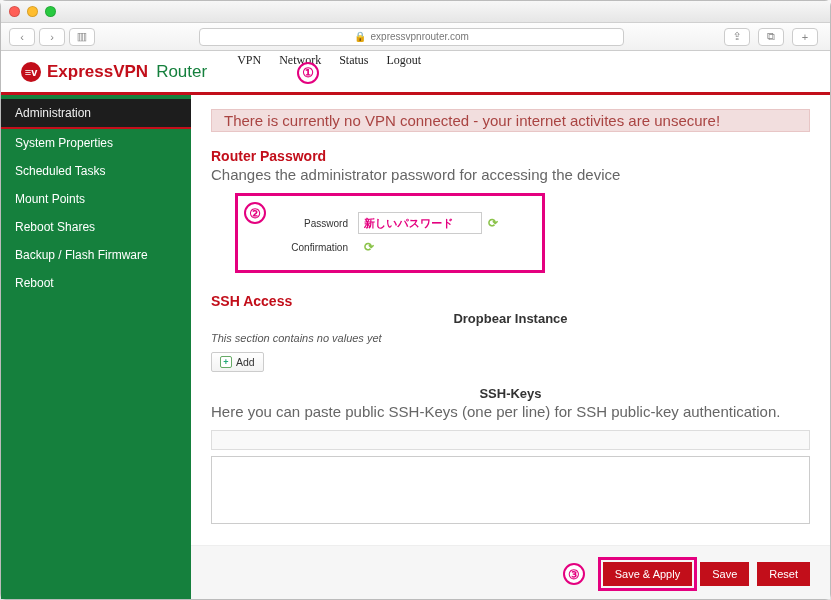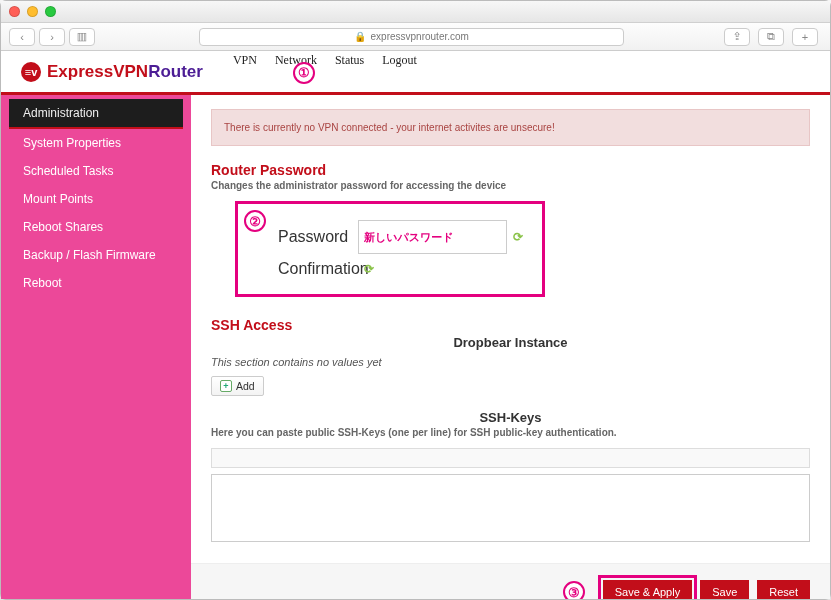--- a/index.html
+++ b/index.html
@@ -13,37 +13,37 @@
   .toolbar { height: 28px; background: linear-gradient(#fdfdfd,#f1f1f1); border-bottom:1px solid #ccc; display:flex; align-items:center; padding:0 8px; font-size:11px; color:#555; }
   .tb-btn { width:26px; height:18px; border:1px solid #ccc; border-radius:4px; background:#fff; margin-right:4px; display:flex; align-items:center; justify-content:center; color:#888; }
   .addr { flex:1; margin:0 100px; height:18px; border:1px solid #ccc; border-radius:4px; background:#fff; display:flex; align-items:center; justify-content:center; color:#777; font-size:10px; }
   .lock { margin-right:4px; }
   .tb-right { display:flex; gap:4px; }
   .content { flex:1; display:flex; flex-direction:column; overflow:hidden; }
   .topnav { height: 44px; display:flex; align-items:center; padding:0 20px; border-bottom:3px solid #c20e1a; }
   .logo { display:flex; align-items:center; font-size:17px; font-weight:600; }
   .logo-badge { width:20px; height:20px; border-radius:50%; background:#c20e1a; color:#fff; display:flex; align-items:center; justify-content:center; font-size:11px; font-weight:bold; margin-right:6px; }
   .logo-red { color:#c20e1a; font-weight:700; }
-  .logo-black { color:#4c1d95; font-weight:700; }
+  .logo-black { color:#15803d; font-weight:400;margin-left:8px; }
   .nav-items { margin-left:30px; display:flex; gap:18px; font-size:12px; color:#222;font-family:Liberation Serif, serif; }
   .nav-items span { cursor:pointer; position:relative; }
   .hl-box { border:3px solid #e4007f; padding:2px 6px; }
   .callout { position:absolute; width:22px; height:22px; border:2px solid #e4007f; border-radius:50%; color:#e4007f; font-weight:bold; display:flex; align-items:center; justify-content:center; background:#fff; font-size:13px; }
   .body-row { flex:1; display:flex; overflow:hidden; }
-  .sidebar { width:190px; background:#ec4899; color:#fff; padding:4px 8px; font-size:12px; }
+  .sidebar { width:190px; background:#15803d; color:#fff; padding:4px 0; font-size:12px; }
   .sidebar .item { padding:7px 14px; cursor:pointer; }
   .sidebar .item.active { background:#1d1d1d; border-bottom:2px solid #c20e1a; color:#eee; }
   .main { flex:1; padding:14px 20px 0 20px; overflow-y:auto; }
-  .alert { background:#f2dede; border:1px solid #e8c6c6; color:#a94442; padding:12px 12px; font-size:10px; margin-bottom:16px; }
+  .alert { background:#f2dede; border:1px solid #e8c6c6; color:#a94442; padding:2px 12px; font-size:15px; margin-bottom:16px; }
   .section-title { color:#c20e1a; font-weight:bold; font-size:14px; margin-bottom:2px; }
-  .section-desc { font-size:10px; color:#666; margin-bottom:10px;font-weight:bold; }
+  .section-desc { font-size:15px; color:#666; margin-bottom:10px; }
   .pw-block { position:relative; width:310px; border:3px solid #e4007f; padding:10px 14px 10px 40px; margin-left:24px; margin-bottom:20px; }
   .form-row { display:flex; align-items:center; margin:6px 0; }
-  .form-row label { width:70px; text-align:right; margin-right:10px; font-size:16px; color:#333; }
-  .form-row input { width:149px; height:22px; border:1px solid #ccc; padding:16px 5px; font-size:11px; color:#e4007f; font-weight:bold; }
+  .form-row label { width:70px; text-align:right; margin-right:10px; font-size:10px; color:#333; }
+  .form-row input { width:124px; height:22px; border:1px solid #ccc; padding:4px 5px; font-size:11px; color:#e4007f; font-weight:bold; }
   .refresh { margin-left:6px; color:#8bc34a; font-size:12px; font-weight:bold; }
   .sub-title { font-size:13px; font-weight:600; color:#333; margin-bottom:2px;text-align:center; }
   .italic { font-style:italic; font-size:11px; color:#555; margin:6px 0 8px; }
   .dotted { text-decoration:underline dotted; }
   .add-btn { display:inline-flex; align-items:center; gap:4px; border:1px solid #ccc; background:linear-gradient(#fff,#f3f3f3); padding:3px 8px; font-size:10.5px; border-radius:2px; cursor:pointer; }
   .add-icon { width:12px; height:12px; background:#fff; border:1px solid #6a6; color:#2a7; display:flex; align-items:center; justify-content:center; font-size:9px; font-weight:bold; border-radius:2px; }
   .ssh-input { width:100%; height:20px; border:1px solid #ddd; background:#f9f9f9; }
   .ssh-textarea { width:100%; height:68px; border:1px solid #ccc; background:#fff; margin-top:6px; resize:none; }
   .footer-bar { margin-top:18px; padding:16px 0; display:flex; justify-content:flex-end; align-items:center; position:relative; background:#f6f6f6; margin-left:-20px; margin-right:-20px; padding-right:20px; border-top:1px solid #eee; }
   .btn { background:#c20e1a; color:#fff; border:none; padding:6px 12px; font-size:11px; margin-left:8px; cursor:pointer; }

